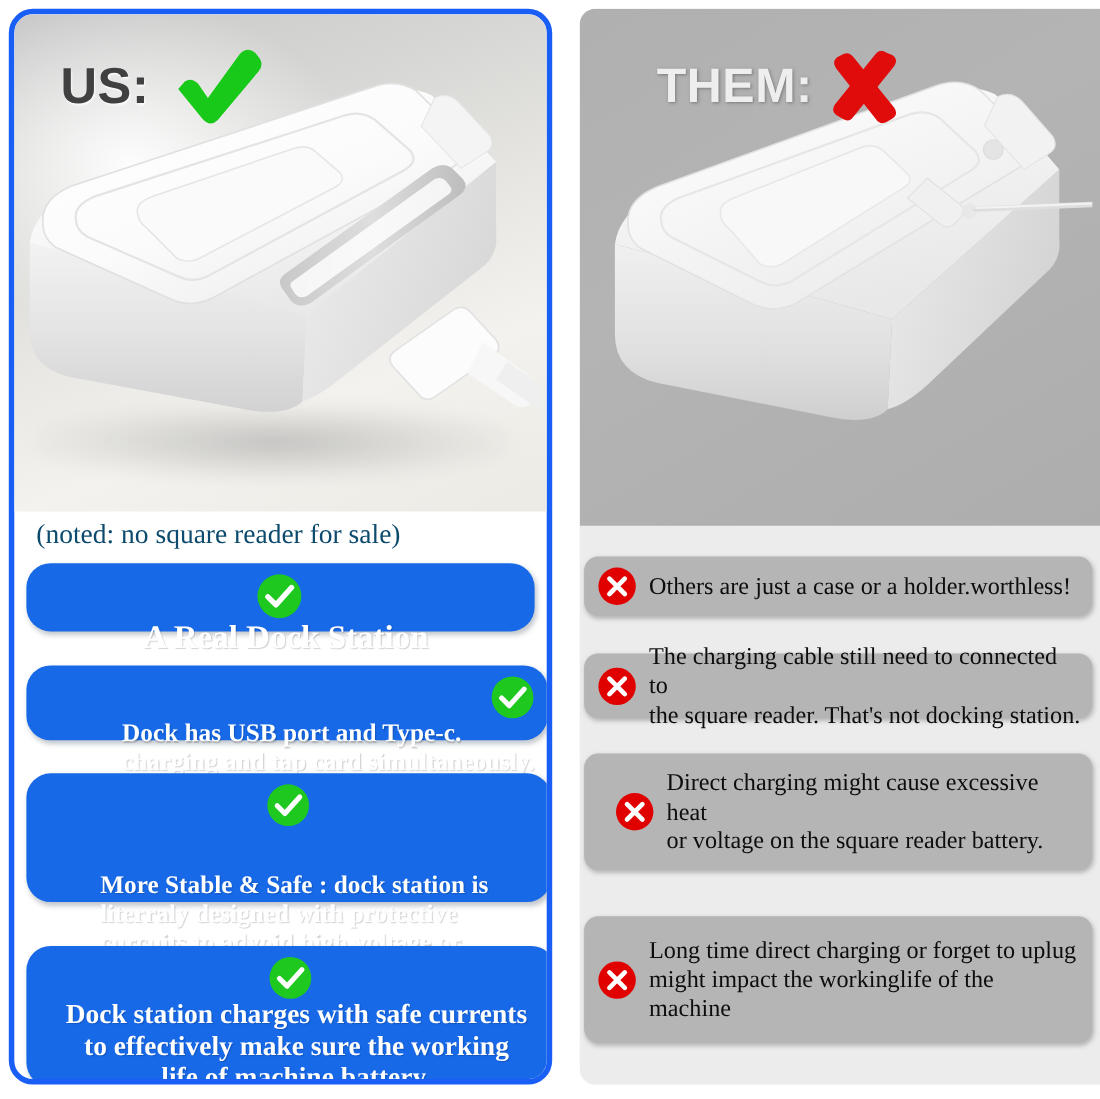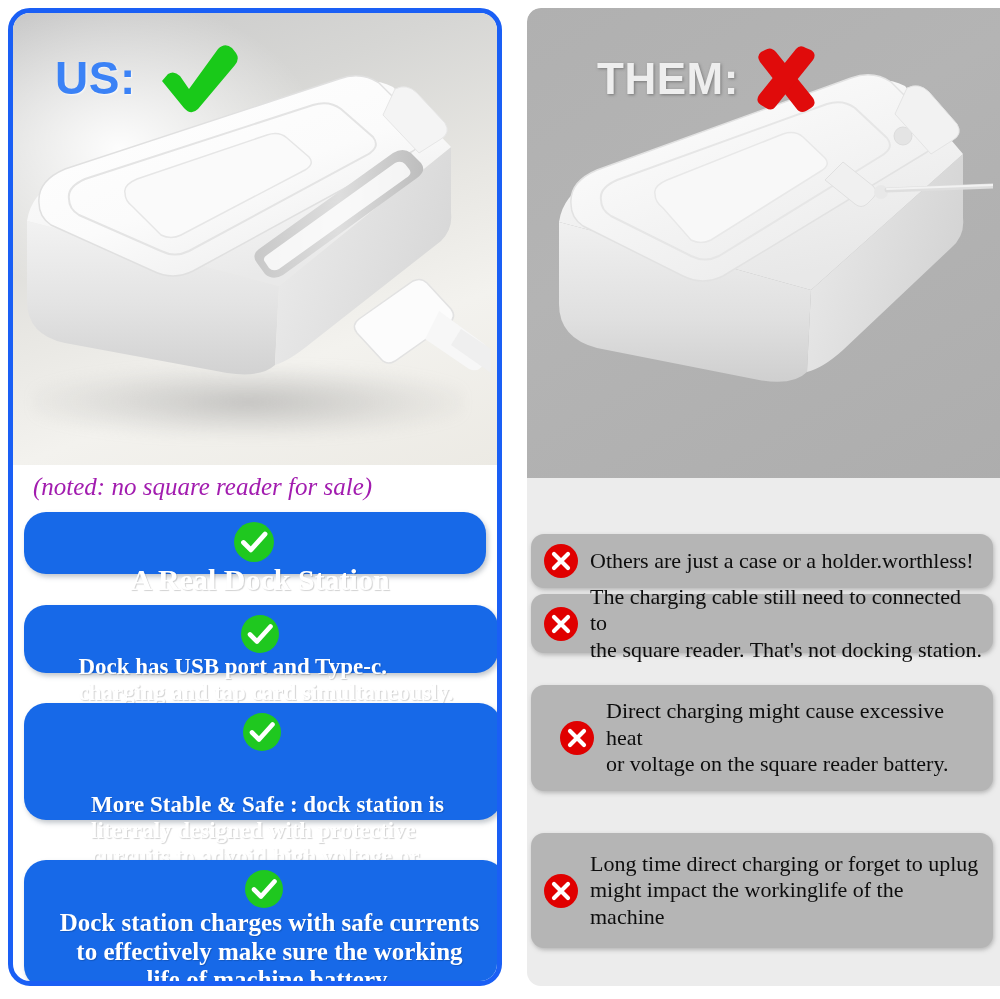--- a/index.html
+++ b/index.html
@@ -81,21 +81,21 @@
   }
   .hdr-us { left: 42px; top: 30px; }
   .hdr-them { left: 70px; top: 38px; }
   .hdr-label {
     font-family: "Liberation Sans", sans-serif;
     font-weight: bold;
     font-size: 46px;
     letter-spacing: 0.5px;
   }
   .hdr-us .hdr-label {
-    color: #3b82f6;
+    color: #404040;
     text-shadow: 1px 1px 2px rgba(255,255,255,0.8);
   }
   .hdr-them .hdr-label {
     color: #eeeeee;
     font-size: 44px;
     text-shadow: 1px 1px 3px rgba(90,90,90,0.65);
   }
   .big-check {
     margin-left: 20px;
     width: 84px;
@@ -108,23 +108,22 @@
     height: 66px;
     display: block;
   }
 
   
   .note-line {
     position: absolute;
     left: 20px;
     top: 460px;
     width: 456px;
-    font-style: italic;
     font-size: 25px;
-    color: #a21caf;
+    color: #0c4a6e;
     white-space: nowrap;
   }
 
   
   .pill-blue {
     position: absolute;
     background: #1769e8;
     border-radius: 22px;
     box-shadow: 2px 3px 5px rgba(120,130,145,0.45);
     display: flex;
@@ -135,21 +134,21 @@
   }
   .pill-blue .txt {
     color: #ffffff;
     font-weight: bold;
     line-height: 1.14;
     margin-left: 12px;
     text-shadow: 1px 1px 1px rgba(0,0,0,0.18);
   }
   .pb1 { left: 11px; top: 499px; width: 462px; height: 62px; }
   .pb1 .txt { font-size: 30px; }
-  .pb2 { left: 11px; top: 592px; width: 474px; height: 68px; }
+  .pb2 { left: 11px; top: 592px; width: 474px; height: 68px; align-items: flex-end; }
   .pb2 .txt { font-size: 23px; }
   .pb3 { left: 11px; top: 690px; width: 477px; height: 117px; gap: 40px; }
   .pb3 .txt { font-size: 23px; }
   .pb4 { left: 11px; top: 847px; width: 481px; height: 128px; text-align: center; }
   .pb4 .txt { font-size: 25px; }
 
   
   .pill-gray {
     position: absolute;
     background: #b5b5b5;
@@ -159,21 +158,21 @@
     align-items: center;
     box-sizing: border-box;
     padding: 8px 10px 8px 12px;
   }
   .pill-gray .txt {
     color: #0d0d0d;
     font-size: 22px;
     line-height: 1.2;
     margin-left: 11px;
   }
-  .pg1 { left: 4px; top: 498px; width: 462px; height: 54px; margin-top: 28px; }
+  .pg1 { left: 4px; top: 498px; width: 462px; height: 54px; }
   .pg2 { left: 4px; top: 586px; width: 462px; height: 59px; }
   .pg3 { left: 4px; top: 677px; width: 462px; height: 106px; padding-left: 28px; }
   .pg4 { left: 4px; top: 825px; width: 462px; height: 115px; }
 
   
   .ico {
     flex: 0 0 auto;
     display: block;
   }
   .ico-check-lg { width: 42px; height: 42px; }

